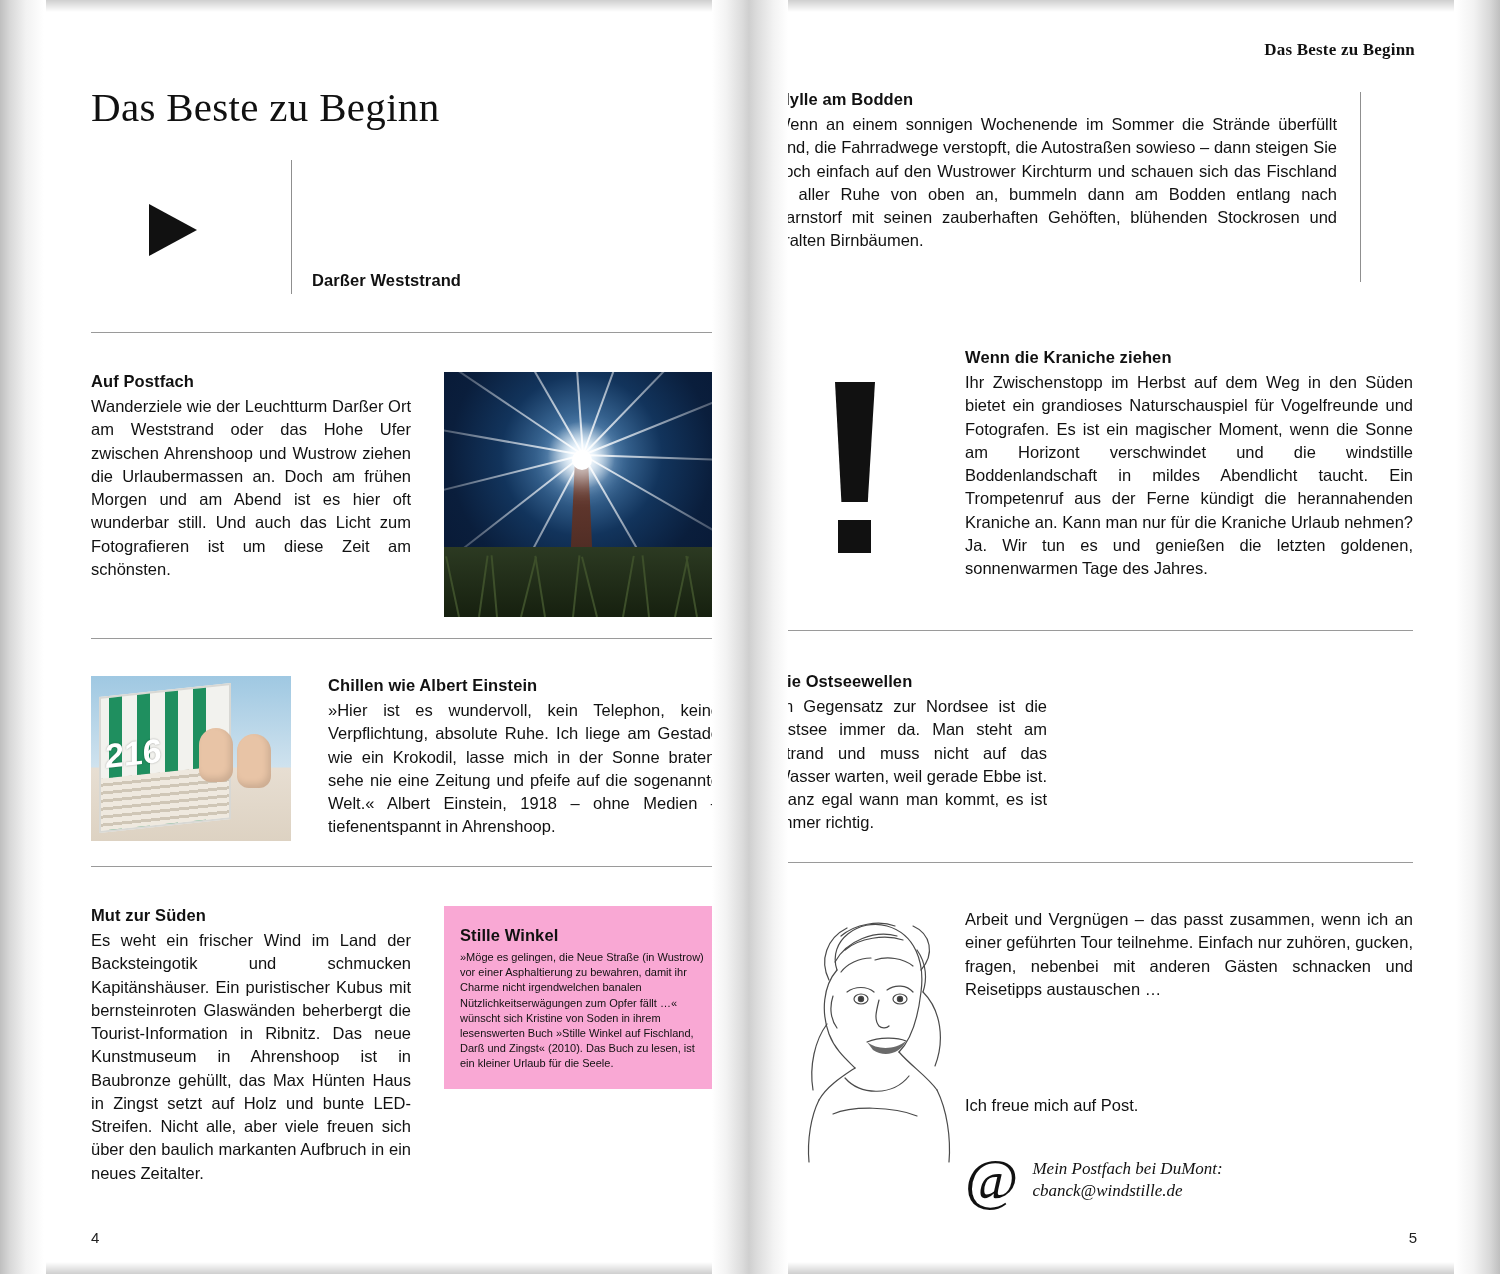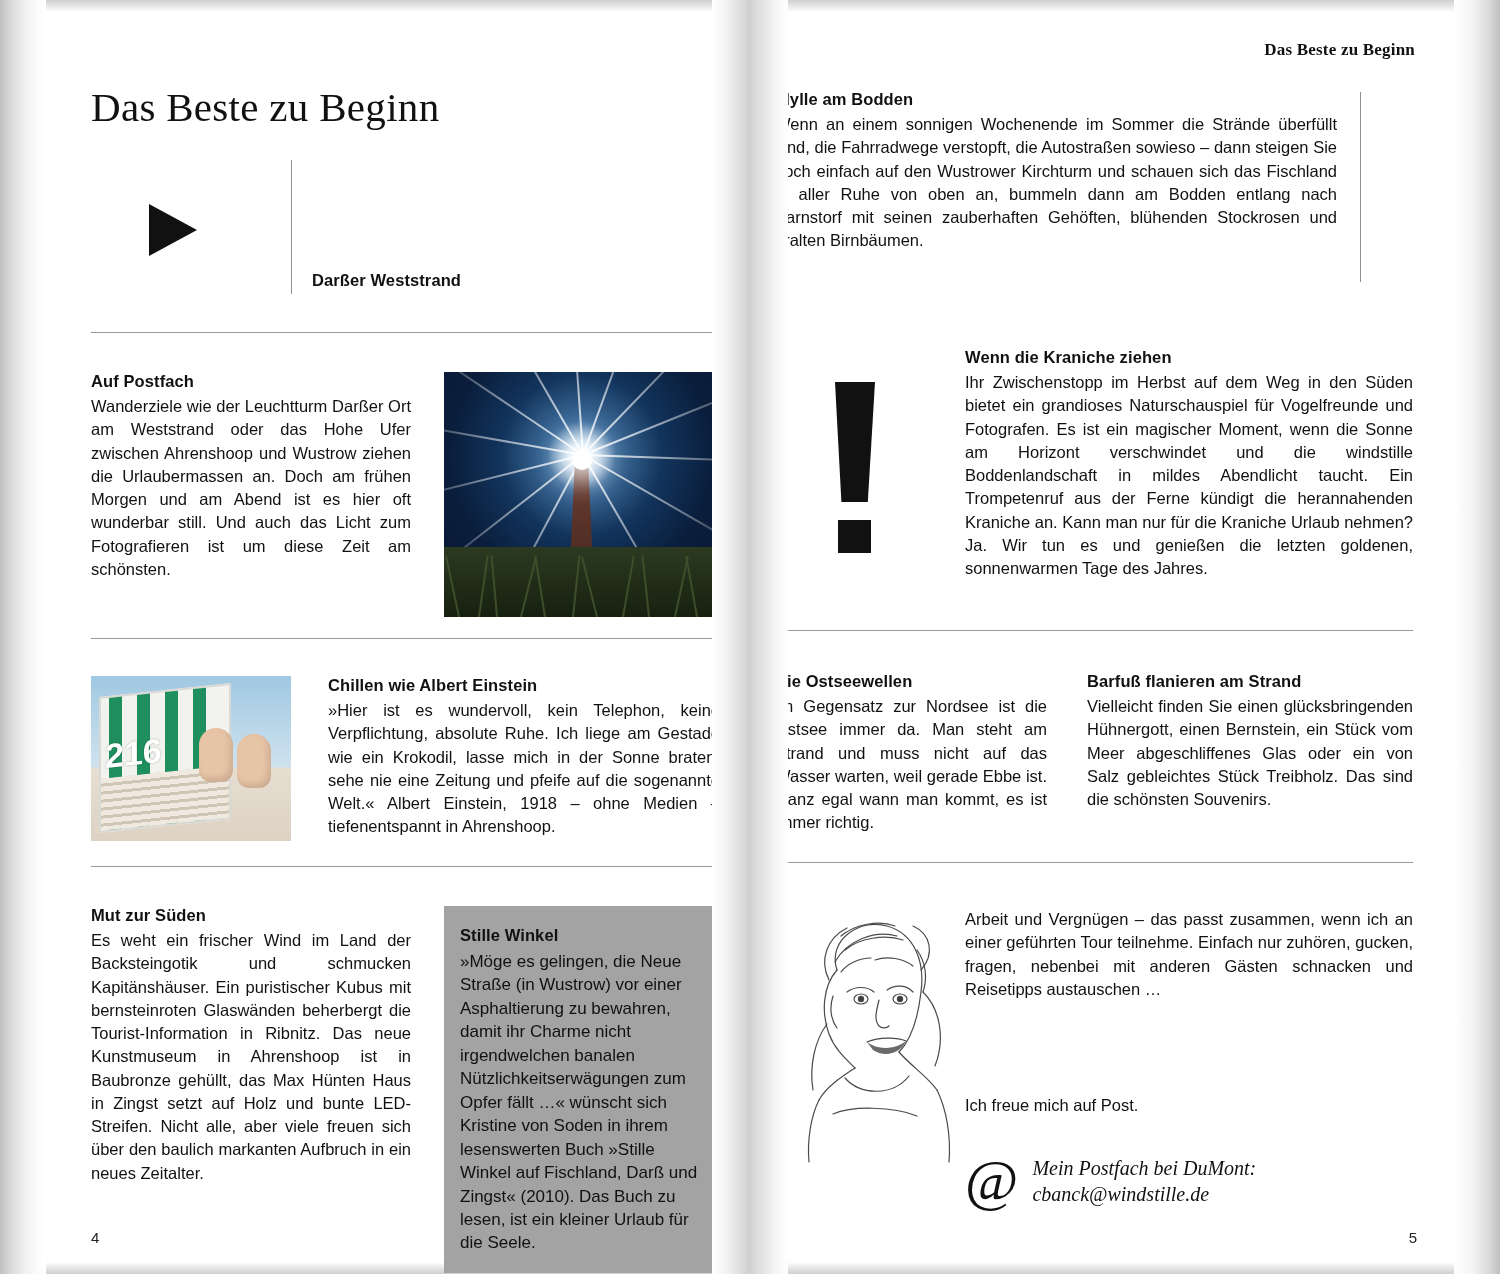--- a/index.html
+++ b/index.html
@@ -173,26 +173,26 @@
     position: absolute;
     left: 282px; top: 676px; width: 392px;
   }
   .lp-mut {
     position: absolute;
     left: 45px; top: 906px; width: 320px;
   }
   .lp-stille {
     position: absolute;
     left: 398px; top: 906px; width: 276px;
-    background: #a3a3a3;
+    background: #f9a8d4;
     padding: 20px 16px 18px 16px;
     box-sizing: border-box;
   }
   .lp-stille h3 { margin-bottom: 5px; }
-  .lp-stille p { font-size: 17px; line-height: 1.38; text-align: left; }
+  .lp-stille p { font-size: 11px; line-height: 1.38; text-align: left; }
 
   
   .rp-idylle {
     position: absolute;
     left: 0px; top: 90px; width: 562px;
   }
   .rp-idylle-rule {
     position: absolute;
     left: 585px; top: 92px;
     width: 1px; height: 190px;
@@ -257,21 +257,21 @@
   .at-glyph {
     font-family: "Liberation Serif", serif;
     font-size: 58px;
     line-height: 50px;
     color: #111;
     margin-right: 14px;
   }
   .mail-lines {
     font-family: "Liberation Serif", serif;
     font-style: italic;
-    font-size: 20px;
+    font-size: 17px;
     line-height: 1.3;
     color: #111;
   }
 
   
   .lh {
     position: relative; width: 100%; height: 100%;
     background:
       radial-gradient(circle at 50% 34%, #ffffff 0%, #cfe6f7 5%, #3f6e9c 16%, #12345c 38%, #0a1e3c 62%, #071530 100%);
   }
@@ -464,24 +464,20 @@
       <p class="body">Ihr Zwischenstopp im Herbst auf dem Weg in den Süden bietet ein grandioses Naturschauspiel für Vogelfreunde und Fotografen. Es ist ein magischer Moment, wenn die Sonne am Horizont verschwindet und die windstille Boddenlandschaft in mildes Abendlicht taucht. Ein Trompetenruf aus der Ferne kündigt die herannahenden Kraniche an. Kann man nur für die Kraniche Urlaub nehmen? Ja. Wir tun es und genießen die letzten goldenen, sonnenwarmen Tage des Jahres.</p>
     </div>
 
     <hr class="rule hr-r1">
 
     <div class="rp-ostsee">
       <h3 class="kicker">Die Ostseewellen</h3>
       <p class="body">Im Gegensatz zur Nordsee ist die Ostsee immer da. Man steht am Strand und muss nicht auf das Wasser warten, weil gerade Ebbe ist. Ganz egal wann man kommt, es ist immer richtig.</p>
     </div>
 
-    <div class="rp-barfuss">
-      <h3 class="kicker">Barfuß flanieren am Strand</h3>
-      <p class="body">Vielleicht finden Sie einen glücksbringenden Hühnergott, einen Bernstein, ein Stück vom Meer abgeschliffenes Glas oder ein von Salz gebleichtes Stück Treibholz. Das sind die schönsten Souvenirs.</p>
-    </div>
 
     <hr class="rule hr-r2">
 
     <div class="rp-portrait">
       <svg class="portrait" viewBox="0 0 190 280" xmlns="http://www.w3.org/2000/svg">
         <g fill="none" stroke="#4a4a4a" stroke-width="1.2" stroke-linecap="round">
           <path d="M62 70 C52 40, 85 18, 112 26 C140 34, 150 62, 146 92 C143 118, 136 140, 124 152"></path>
           <path d="M62 70 C48 86, 46 112, 54 134 C60 150, 72 160, 80 168"></path>
           <path d="M72 92 C80 86, 92 86, 99 92"></path>
           <path d="M112 90 C120 84, 132 85, 138 92"></path>

